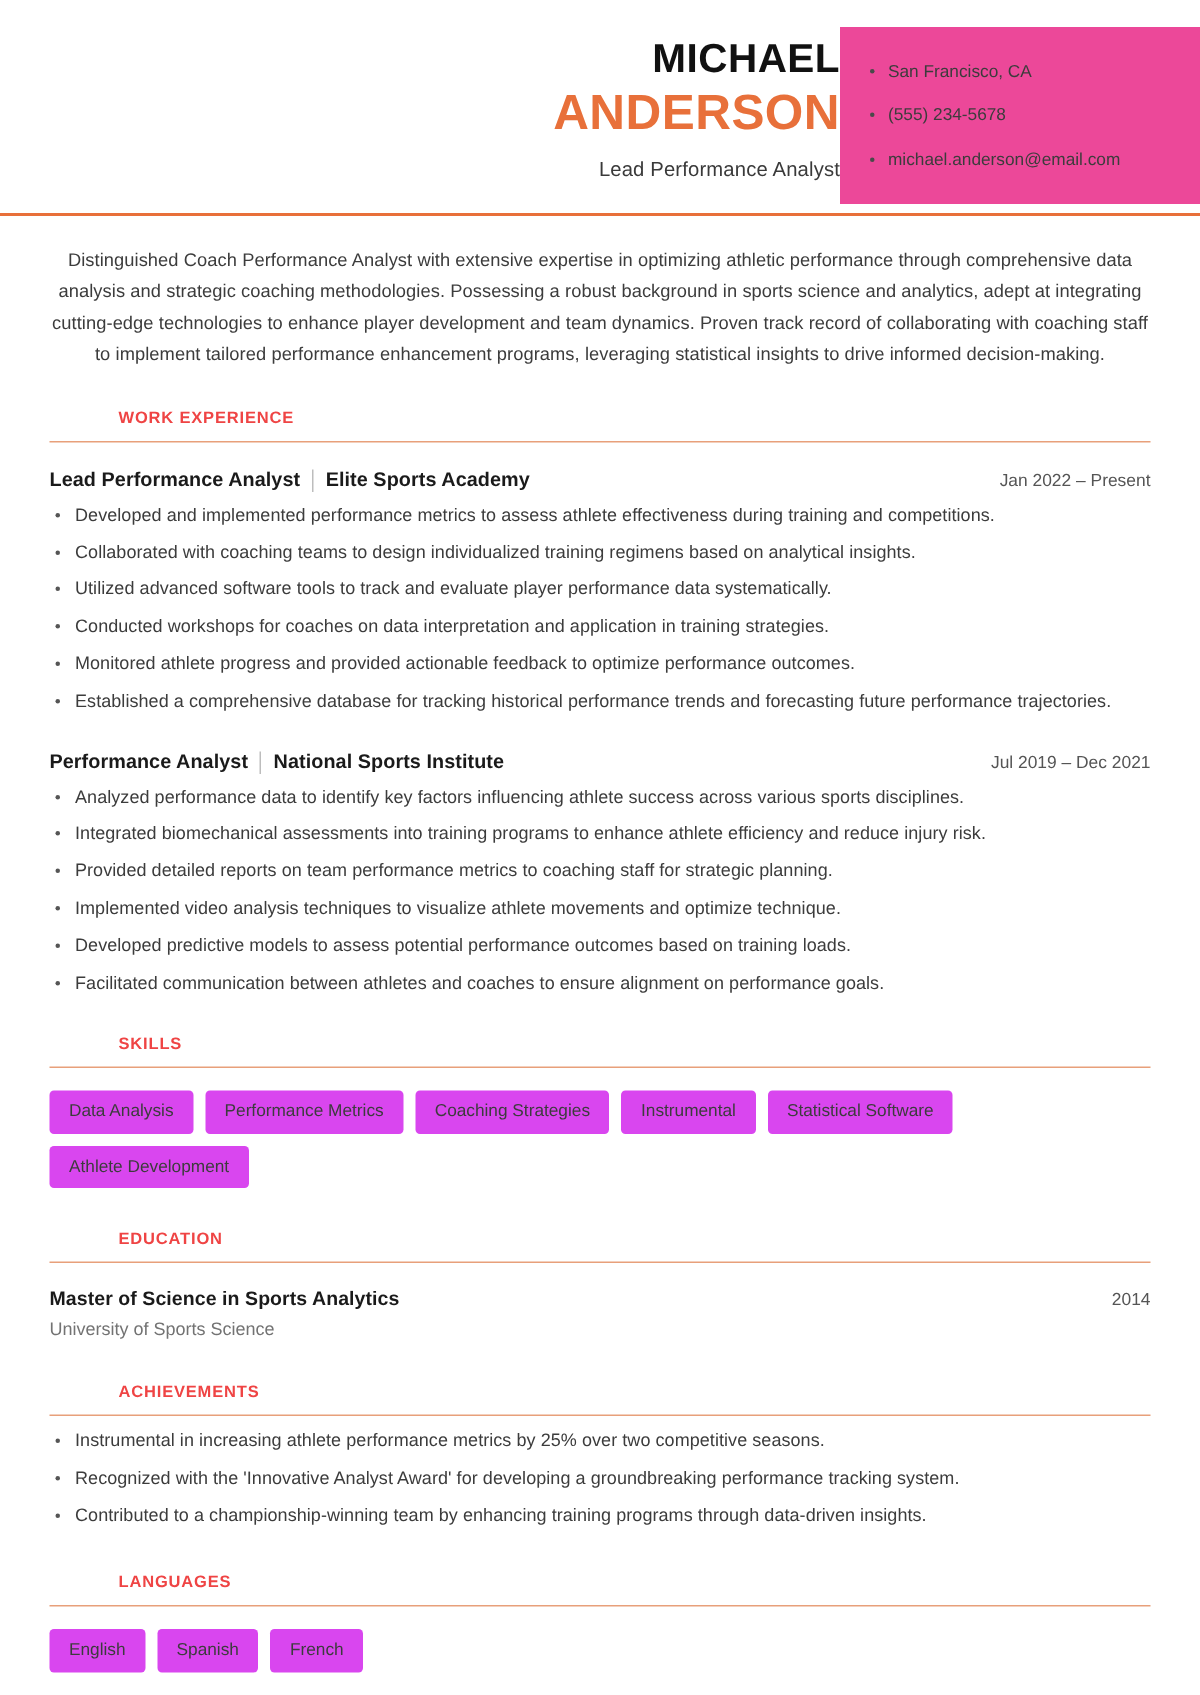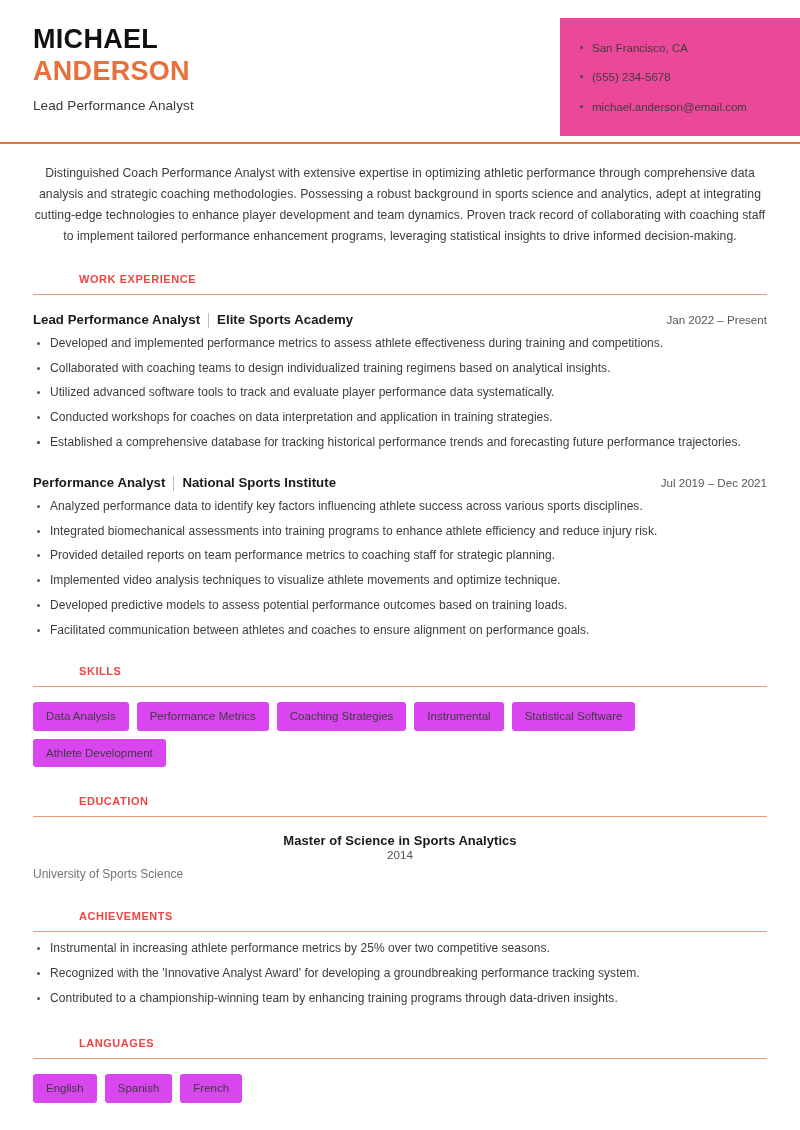--- a/index.html
+++ b/index.html
@@ -28,30 +28,31 @@
     display: flex;
     align-items: flex-start;
     justify-content: space-between;
     padding: 0;
     position: relative;
     min-height: 134px;
   }
   .header-left {
     padding: 24px 0 0 33px;
     flex: 1 1 auto;
+    text-align: right;
   }
   .name-line1 {
     font-size: 27px;
     font-weight: bold;
     letter-spacing: 0.3px;
     color: #111111;
     line-height: 1.18;
   }
   .name-line2 {
-    font-size: 27px;
+    font-size: 33px;
     font-weight: bold;
     letter-spacing: 0.3px;
     color: #E8703A;
     line-height: 1.18;
   }
   .job-title {
     margin-top: 10px;
     font-size: 13.5px;
     color: #3a3a3a;
     font-weight: normal;
@@ -193,23 +194,22 @@
     font-size: 11.5px;
     color: #3c3c3c;
     line-height: 1.25;
     white-space: nowrap;
   }
 
   
   .edu-entry { margin-top: 16px; }
   .edu-row {
     display: flex;
-    align-items: center;
+    align-items: flex-end;
     justify-content: space-between;
-    flex-direction: column;
   }
   .edu-degree {
     font-size: 13px;
     font-weight: bold;
     color: #1a1a1a;
     letter-spacing: 0.05px;
   }
   .edu-year {
     font-size: 11.6px;
     color: #555555;
@@ -267,21 +267,21 @@
             <span class="sep-bar"></span>
             <span>Elite Sports Academy</span>
           </div>
           <div class="job-dates">Jan 2022 – Present</div>
         </div>
         <ul class="bullets">
           <li><span class="dot"></span><span>Developed and implemented performance metrics to assess athlete effectiveness during training and competitions.</span></li>
           <li><span class="dot"></span><span>Collaborated with coaching teams to design individualized training regimens based on analytical insights.</span></li>
           <li><span class="dot"></span><span>Utilized advanced software tools to track and evaluate player performance data systematically.</span></li>
           <li><span class="dot"></span><span>Conducted workshops for coaches on data interpretation and application in training strategies.</span></li>
-          <li><span class="dot"></span></li>
+          <li><span class="dot"></span><span>Monitored athlete progress and provided actionable feedback to optimize performance outcomes.</span></li>
           <li><span class="dot"></span><span>Established a comprehensive database for tracking historical performance trends and forecasting future performance trajectories.</span></li>
         </ul>
       </div>
 
       <div class="job" style="margin-top:23px;">
         <div class="job-header">
           <div class="job-heading">
             <span>Performance Analyst</span>
             <span class="sep-bar"></span>
             <span>National Sports Institute</span>

